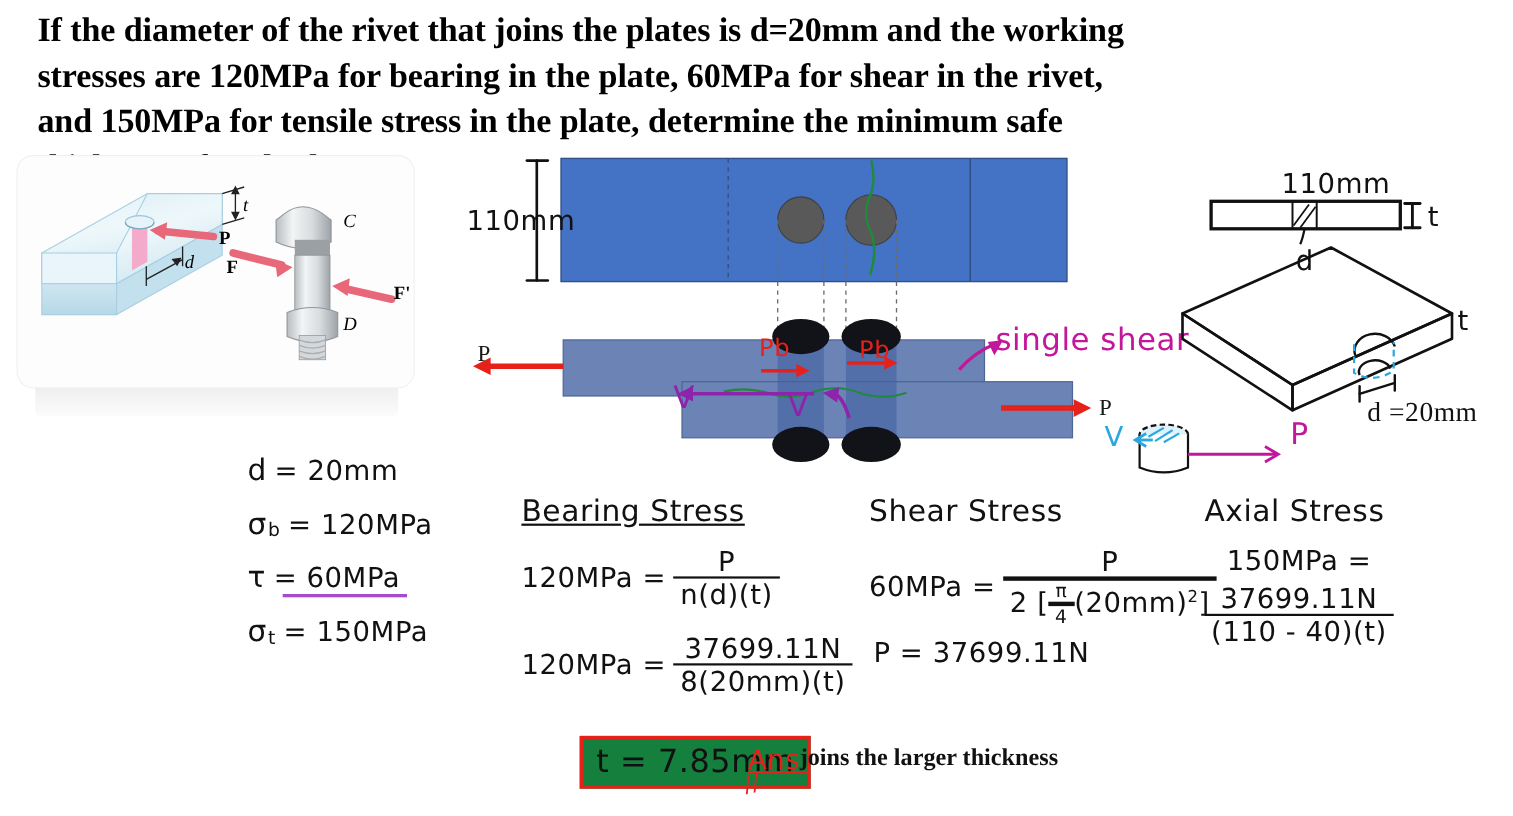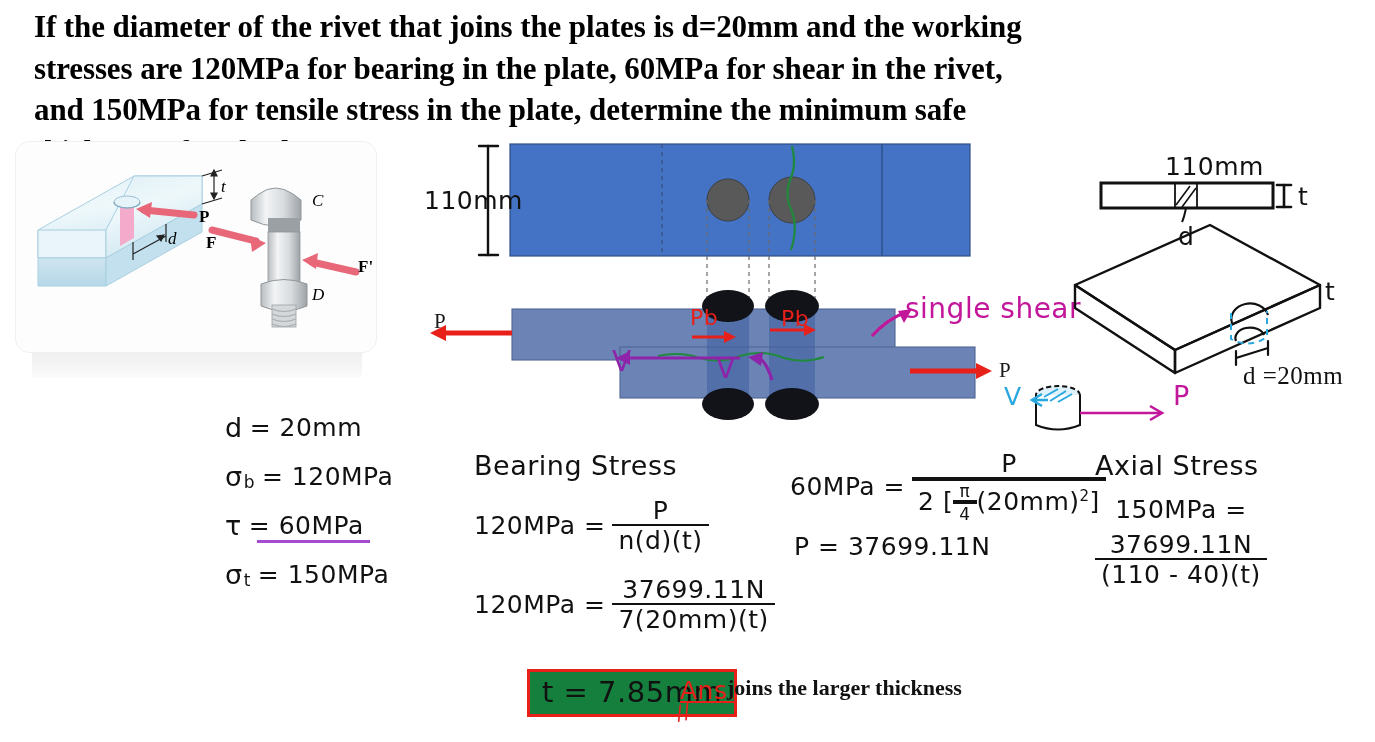--- a/index.html
+++ b/index.html
@@ -352,47 +352,48 @@
   </div>
 
   <div class="eqrow">
     <span class="hand hand-lg">σ</span>
     <span class="hand" style="font-size:17px;align-self:flex-end;margin-left:-6px;">t</span>
     <span class="hand hand-md">= 150MPa</span>
   </div>
 </div>
 
 <div class="abs" style="left:474px;top:450px;">
-  <div class="hand hand-lg" style="margin-bottom:16px;">Bearing Stress</div>
+  <div class="hand hand-lg" style="margin-bottom:16px;text-decoration:underline;">Bearing Stress</div>
 
   <div class="eqrow" style="margin-bottom:22px;">
     <span class="hand hand-md">120MPa =</span>
     <span class="frac hand hand-md">
       <span class="num">P</span>
       <span class="den">n(d)(t)</span>
     </span>
   </div>
 
   <div class="eqrow">
     <span class="hand hand-md">120MPa =</span>
     <span class="frac hand hand-md">
       <span class="num">37699.11N</span>
-      <span class="den">7(20mm)(t)</span>
+      <span class="den">8(20mm)(t)</span>
     </span>
   </div>
 </div>
 
 <div class="abs" id="answer-box">
   <span class="hand" style="font-size:29px;">t =  7.85mm</span>
 </div>
 <div class="abs hand hand-md hand-red" style="left:680px;top:676px;text-decoration:underline;">Ans.</div>
 <div class="abs" style="left:727px;top:675px;font-family:'Liberation Serif',serif;font-size:22px;font-weight:bold;color:#111;">joins the larger thickness</div>
 <div class="abs hand hand-red" style="left:676px;top:700px;font-size:20px;transform:rotate(-12deg);">//</div>
 
 <div class="abs" style="left:790px;top:450px;">
+  <div class="hand hand-lg" style="margin-bottom:16px;">Shear Stress</div>
 
   <div class="eqrow" style="margin-bottom:8px;">
     <span class="hand hand-md">60MPa =</span>
     <span class="frac thick hand hand-md">
       <span class="num">P</span>
       <span class="den">
         <span class="hand hand-md">2 [</span><span class="frac" style="font-size:17px;"><span class="num">π</span><span class="den">4</span></span><span class="hand hand-md">(20mm)</span><sup class="hand" style="font-size:15px;">2</sup><span class="hand hand-md">]</span>
       </span>
     </span>
   </div>

